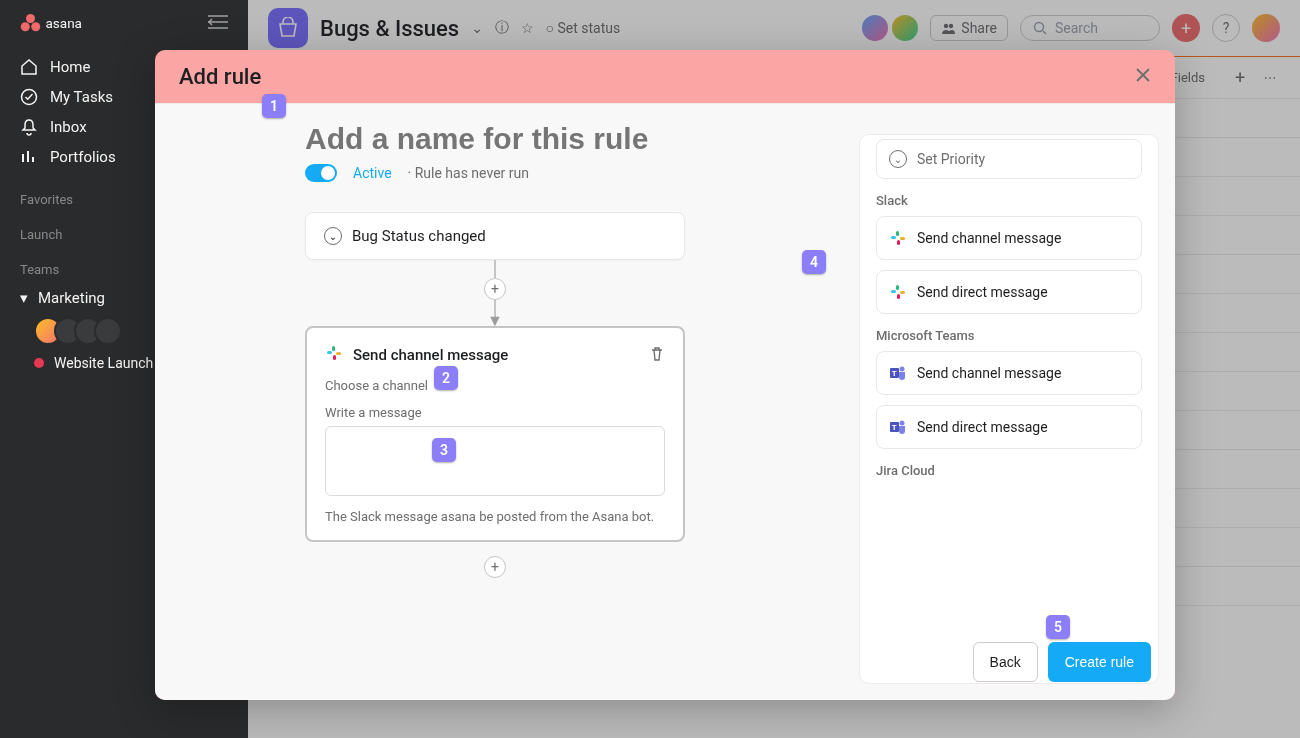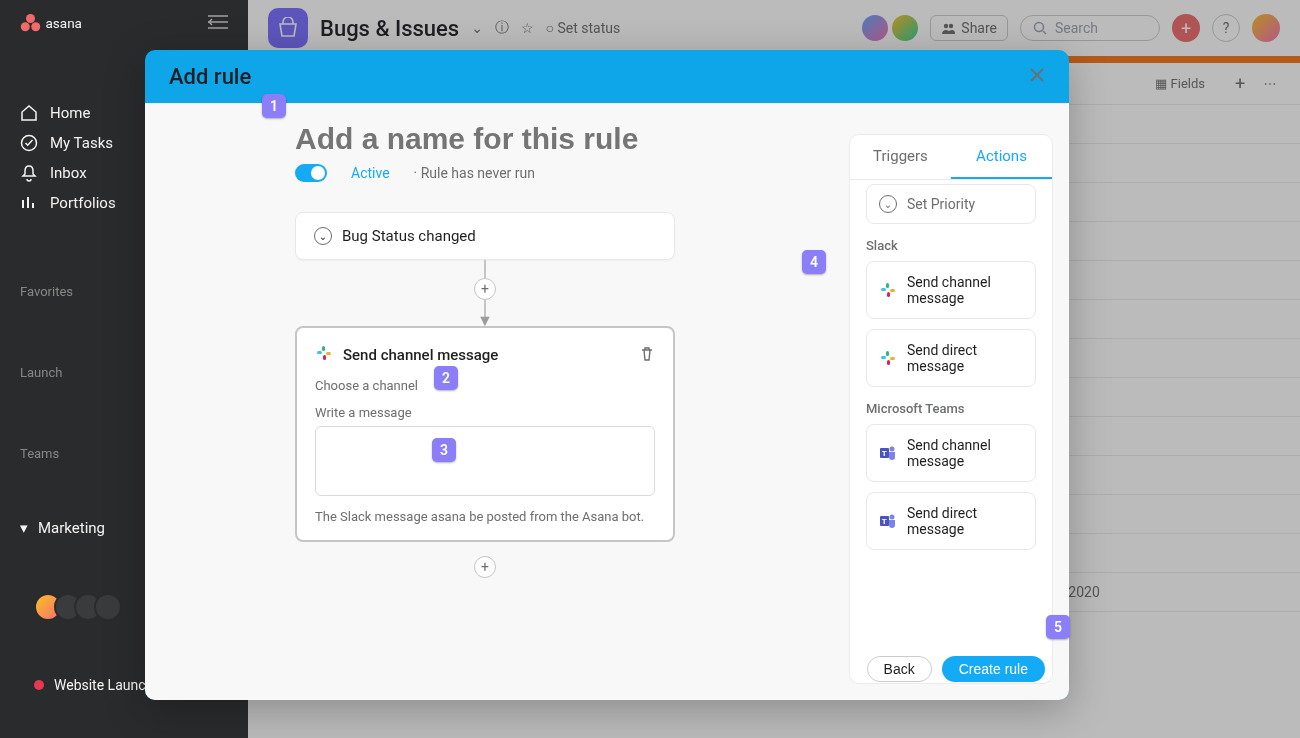--- a/index.html
+++ b/index.html
@@ -1,37 +1,37 @@
 <!DOCTYPE html>
 <html><head>
 <meta charset="utf-8">
 <style>
 * { box-sizing: border-box; margin: 0; padding: 0; }
 body { font-family: -apple-system, BlinkMacSystemFont, "Segoe UI", Roboto, Helvetica, Arial, sans-serif; font-size: 14px; color: #1e1f21; background: #f6f8f9; width: 1300px; height: 738px; overflow: hidden; position: relative; }
 
 
-.sidebar { position: absolute; left:0; top:0; width:248px; height:100%; background:#2a2b2c; color:#a2a0a2; display:flex; flex-direction:column;gap:46px; }
+.sidebar { position: absolute; left:0; top:0; width:248px; height:100%; background:#2a2b2c; color:#a2a0a2; display:flex; flex-direction:column; }
 .sidebar-logo { display:flex; align-items:center; padding:12px 20px; }
 .sidebar-logo svg { display:inline-block; }
 .sidebar-collapse { margin-left:auto; color:#a2a0a2; }
 .nav-section { padding:6px 0; }
 .nav-item { display:flex; align-items:center; gap:12px; padding:6px 20px; color:#f5f4f3; font-size:15px; cursor:pointer; }
 .nav-item .icn { width:18px; height:18px; display:flex; align-items:center; justify-content:center; }
 .section-label { padding:14px 20px 6px; color:#878787; font-size:13px; }
 .team-row { display:flex; align-items:center; padding:6px 20px; color:#f5f4f3; font-size:15px; }
 .team-row .caret { width:12px; margin-right:6px; }
 .avatars { display:flex; padding:4px 20px 4px 34px; }
 .av { width:28px; height:28px; border-radius:50%; margin-left:-8px; border:2px solid #2a2b2c; }
 .av:first-child { margin-left:0; }
 .proj-row { display:flex; align-items:center; gap:10px; padding:6px 20px 6px 34px; color:#f5f4f3; font-size:14px; }
 .proj-dot { width:10px; height:10px; border-radius:50%; background:#e8384f; }
 
 
 .main { position:absolute; left:248px; right:0; top:0; bottom:0; background:#fff; display:flex; flex-direction:column; }
-.topbar { display:flex; align-items:center; gap:12px; padding:8px 20px; border-bottom:7px solid #f97316;text-align:right; }
+.topbar { display:flex; align-items:center; gap:12px; padding:8px 20px; border-bottom:1px solid #f97316;text-align:right; }
 .proj-icon { width:40px; height:40px; border-radius:10px; background:#796eff; display:flex; align-items:center; justify-content:center; color:#fff; font-size:18px;}
 .proj-title { font-size:22px; font-weight:500; }
 .topbar .muted { color:#6d6e6f; font-size:14px; }
 .topbar-spacer { flex:1; }
 .search { border:1px solid #cfcbcb; border-radius:16px; padding:4px 12px; display:flex; align-items:center; gap:8px; color:#9ca3af; width:140px;}
 .share-btn { border:1px solid #cfcbcb; border-radius:6px; padding:4px 10px; display:flex; align-items:center; gap:6px; color:#6d6e6f; }
 .plus-orb { width:28px; height:28px; border-radius:50%; background:#f06a6a; color:#fff; display:flex; align-items:center; justify-content:center; font-size:18px;}
 .help-orb { width:28px; height:28px; border-radius:50%; border:1px solid #cfcbcb; display:flex; align-items:center; justify-content:center; color:#6d6e6f;}
 .user-orb { width:28px; height:28px; border-radius:50%; background:linear-gradient(135deg,#fbbf24,#f472b6);}
 .table-header { display:flex; align-items:center; padding:10px 20px; border-bottom:1px solid #edeae9; color:#6d6e6f; font-size:13px;}
@@ -41,28 +41,28 @@
 .table-body { flex:1; overflow:hidden; }
 .row { display:flex; align-items:center; padding:10px 20px; border-bottom:1px solid #edeae9; }
 .row .check { width:18px; height:18px; border:1.5px solid #c7c4c4; border-radius:50%; margin-right:12px; position:relative; }
 .row .check::after { content:"✓"; position:absolute; left:2px; top:-2px; font-size:12px; color:#c7c4c4;}
 .row .task { flex:1; color:#1e1f21;}
 .row .date { width:140px; color:#6d6e6f; }
 .row .pad { width:120px; }
 
 
 .scrim { position:absolute; left:248px; right:0; top:0; bottom:0; background:rgba(30,31,33,0.3); }
-.modal { position:absolute; left:145px; top:50px; width:924px; height:650px; background:#0ea5e9; border-radius:10px; box-shadow:0 10px 40px rgba(0,0,0,0.25); display:flex; flex-direction:column; overflow:hidden; }
+.modal { position:absolute; left:155px; top:50px; width:1020px; height:650px; background:#fca5a5; border-radius:10px; box-shadow:0 10px 40px rgba(0,0,0,0.25); display:flex; flex-direction:column; overflow:hidden; }
 .modal-header { display:flex; align-items:center; padding:14px 24px; border-bottom:1px solid #edeae9; }
 .modal-title { font-size:22px; font-weight:500; }
 .modal-close { margin-left:auto; color:#6d6e6f; font-size:18px; cursor:pointer;}
 .modal-body { flex:1; display:flex; background:#f9f8f8; }
 .builder { flex:1; padding:18px 30px 18px 150px; position:relative; }
 .name-field { font-size:30px; color:#b7b5b5; font-weight:700; outline:none; border:none; background:transparent; width:520px; }
-.status-line { display:flex; align-items:center; gap:24px; margin-top:8px; font-size:14px;}
+.status-line { display:flex; align-items:center; gap:16px; margin-top:8px; font-size:14px;}
 .toggle { width:32px; height:18px; border-radius:10px; background:#14aaf5; position:relative; }
 .toggle::after{ content:""; position:absolute; right:2px; top:2px; width:14px; height:14px; border-radius:50%; background:#fff;}
 .active-txt { color:#14aaf5; }
 .run-txt { color:#6d6e6f; }
 .run-txt::before{ content:"· "; }
 
 .card { background:#fff; border:1px solid #e8e8e8; border-radius:8px; padding:14px 18px; width:380px; margin-top:30px; box-shadow:0 1px 2px rgba(0,0,0,0.04);}
 .trigger-title { display:flex; align-items:center; gap:10px; font-size:15px; }
 .trigger-circle { width:18px; height:18px; border:1.5px solid #6d6e6f; border-radius:50%; display:flex; align-items:center; justify-content:center; font-size:10px;}
 .trigger-sub { margin-left:28px; color:#6d6e6f; margin-top:4px; }
@@ -89,21 +89,21 @@
 .tabs { display:flex; border-bottom:1px solid #edeae9; }
 .tab { flex:1; text-align:center; padding:12px 0; color:#6d6e6f; font-size:15px; cursor:pointer;}
 .tab.active { color:#14aaf5; border-bottom:2px solid #14aaf5; }
 .panel-scroll { flex:1; overflow-y:auto; padding:4px 16px 16px;}
 .partial-item { border:1px solid #e8e8e8; border-radius:8px; padding:10px 12px; display:flex; align-items:center; gap:10px; color:#6d6e6f; margin-bottom:14px;}
 .group-label { font-size:13px; color:#6d6e6f; margin:14px 0 8px; font-weight:500;}
 .opt { border:1px solid #e8e8e8; border-radius:8px; padding:12px; display:flex; align-items:center; gap:10px; margin-bottom:10px; cursor:pointer;}
 .opt .opt-icon { width:18px; display:flex; justify-content:center; }
 
 .modal-footer { position:absolute; right:24px; bottom:18px; display:flex; gap:10px;}
-.btn { border-radius:16px; padding:4px 16px; font-size:14px; cursor:pointer; border:1px solid transparent;}
+.btn { border-radius:6px; padding:11px 16px; font-size:14px; cursor:pointer; border:1px solid transparent;}
 .btn-back { background:#fff; border:1px solid #cfcbcb; color:#1e1f21;}
 .btn-primary { background:#14aaf5; color:#fff;}
 
 
 .badge { position:absolute; width:24px; height:24px; border-radius:5px; background:#8b7ef8; color:#fff; font-weight:600; display:flex; align-items:center; justify-content:center; font-size:14px; box-shadow:0 1px 2px rgba(0,0,0,0.3);}
 
 
 svg { flex-shrink:0; }
 </style>
 </head>
@@ -357,24 +357,20 @@
         <textarea class="text-input textarea" style=""></textarea>
         <div class="helper">The Slack message asana be posted from the Asana bot.</div>
       </div>
 
       <div class="connector">
         <div class="conn-plus conn-plus-standalone">+</div>
       </div>
     </div>
 
     <div class="panel">
-      <div class="tabs">
-        <div class="tab">Triggers</div>
-        <div class="tab active">Actions</div>
-      </div>
       <div class="panel-scroll" id="panel-groups">
         <div class="partial-item">
           <span class="trigger-circle" style="border-color:#6d6e6f;">⌄</span>
           <span>Set Priority</span>
         </div>
       <div class="group-label">Slack</div>
           <div class="opt">
             <span class="opt-icon">
               <svg width="18" height="18" viewBox="0 0 18 18">
                 <rect x="2" y="7" width="5" height="3" rx="1.5" fill="#36C5F0"></rect>
@@ -412,20 +408,21 @@
             <span class="opt-icon">
               <svg width="18" height="18" viewBox="0 0 18 18">
                 <rect x="1" y="4" width="9" height="10" rx="1" fill="#4b53bc"></rect>
                 <text x="5.2" y="12" font-size="8" fill="#fff" text-anchor="middle" font-weight="700">T</text>
                 <circle cx="13" cy="5" r="2.5" fill="#7b83eb"></circle>
                 <path d="M10 8h6v5a3 3 0 01-6 0z" fill="#7b83eb"></path>
               </svg>
             </span>
       <span>Send direct message</span>
           </div>
+          <div class="group-label">Jira Cloud</div>
         </div>
     </div>
 
   </div>
   <div class="modal-footer">
     <button class="btn btn-back">Back</button>
     <button class="btn btn-primary">Create rule</button>
   </div>
 </div>
 

